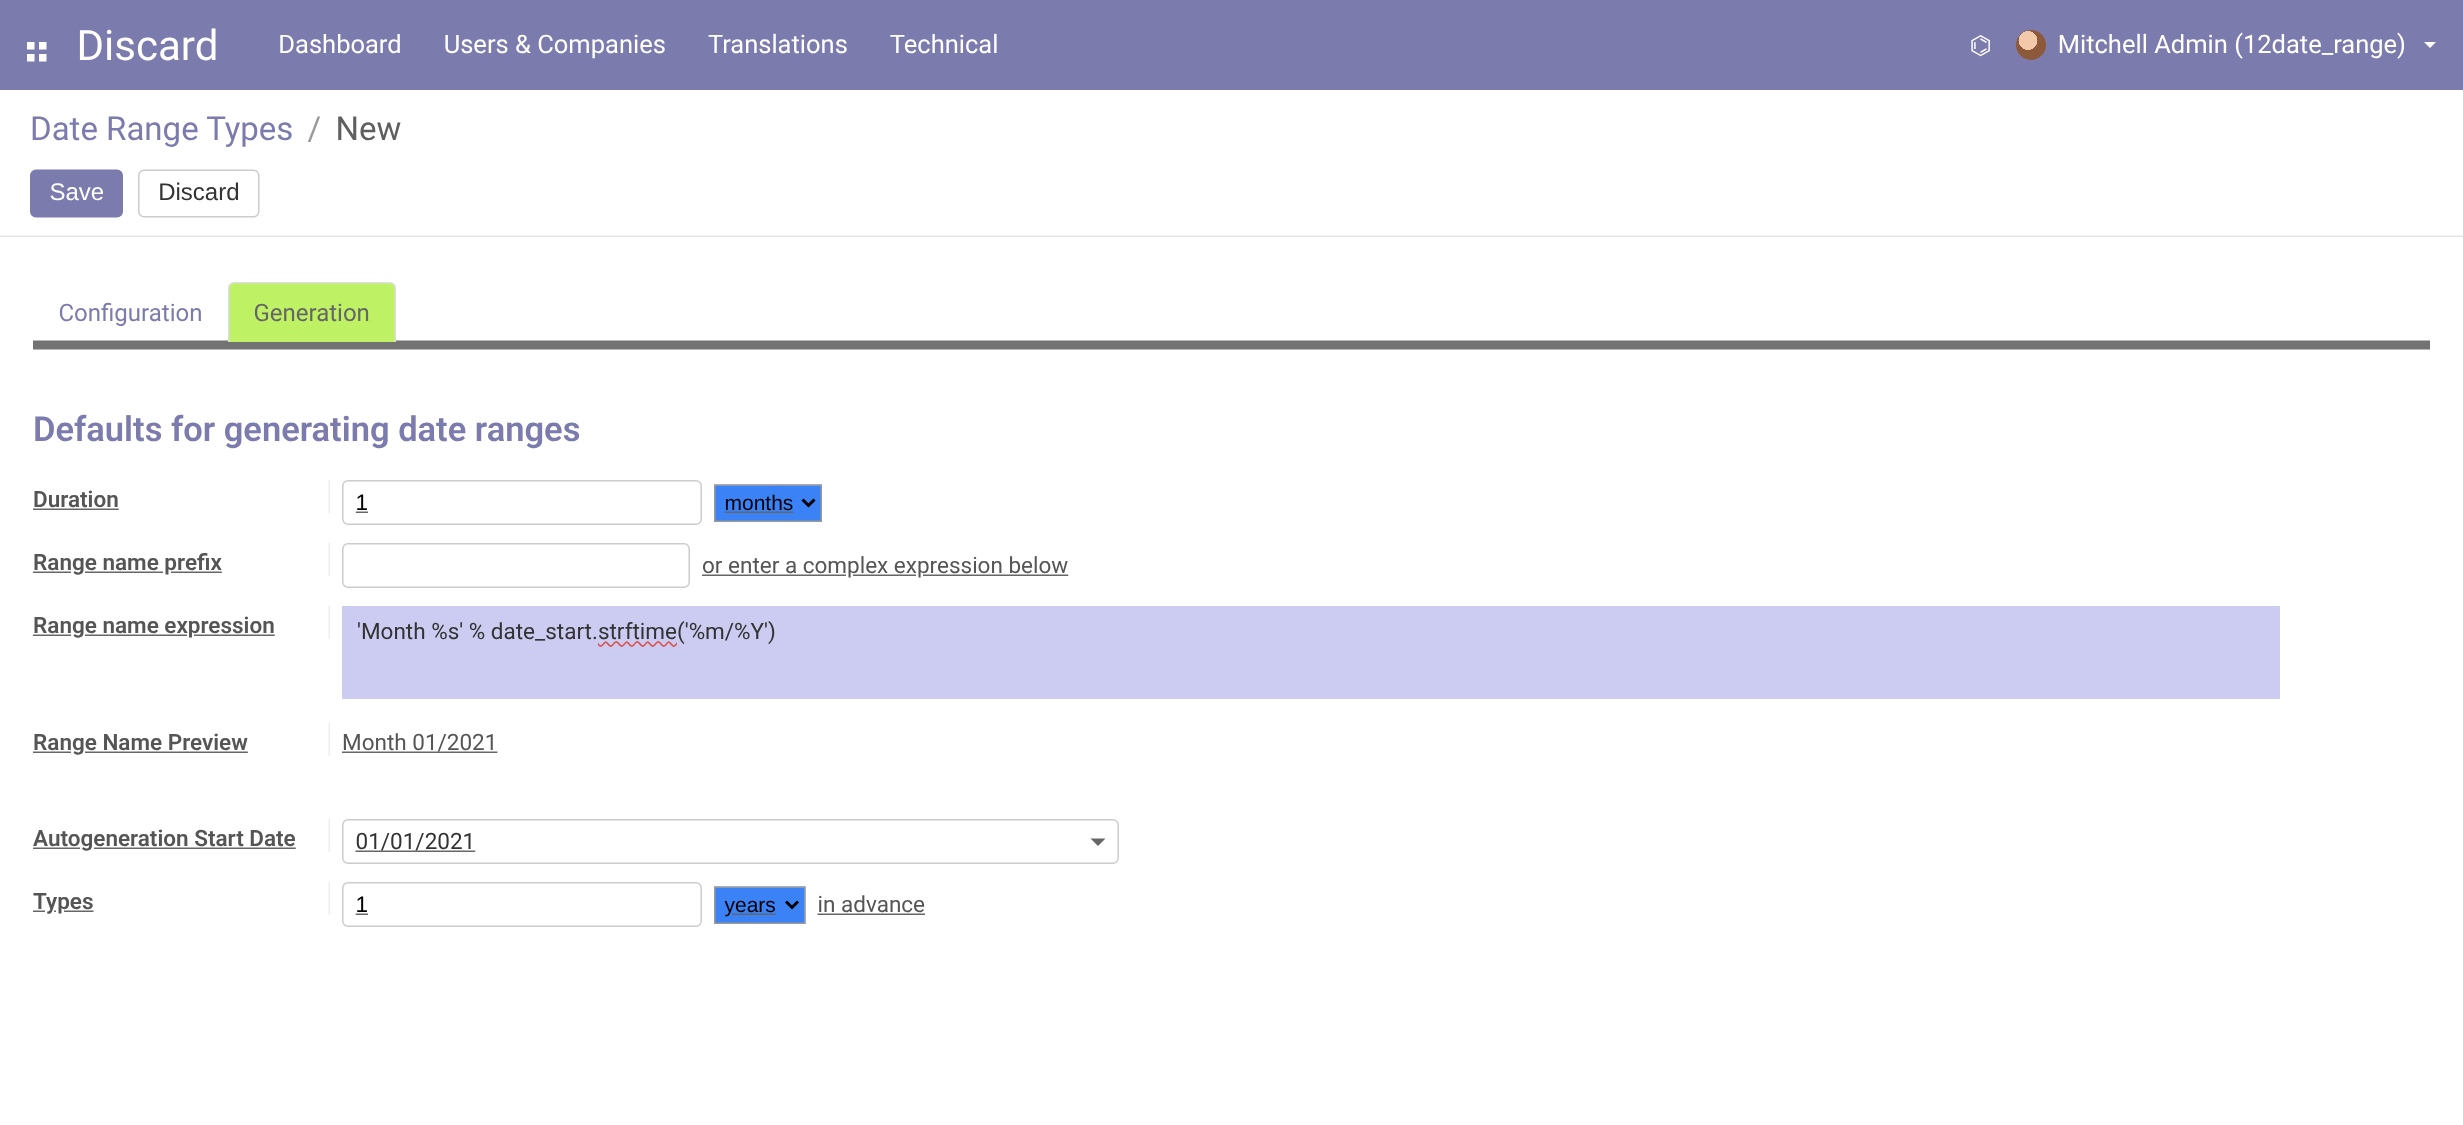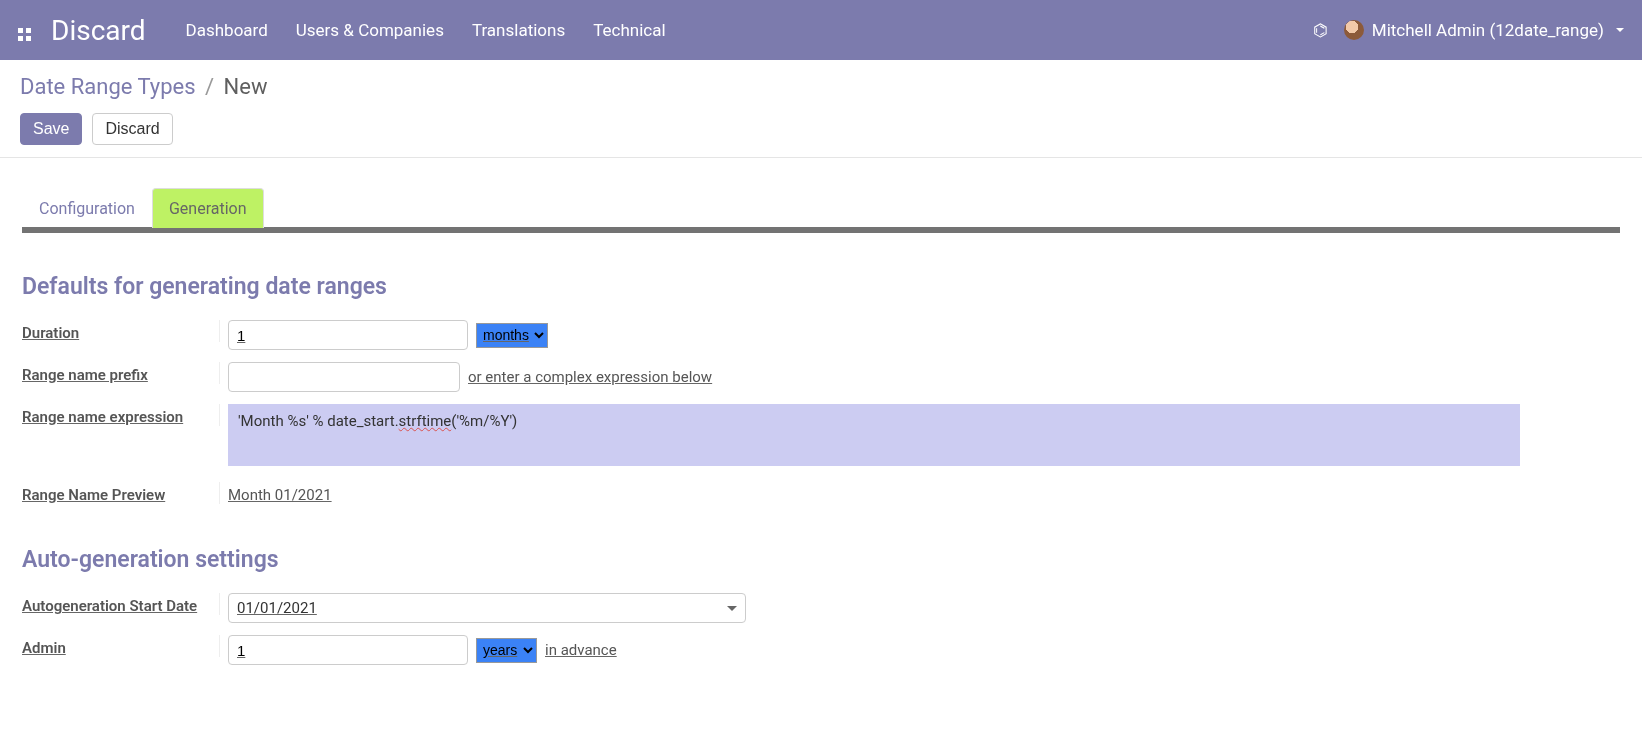--- a/index.html
+++ b/index.html
@@ -137,34 +137,33 @@
     </div>
   </div>
 
   <div class="form-row">
     <div class="form-label">Range Name Preview</div>
     <div class="form-value form-value-static">Month 01/2021</div>
   </div>
 
   <div class="section-gap"></div>
 
-  <div class="section-title">Auto-generation settings</div>
 
   <div class="form-row">
     <div class="form-label">Autogeneration Start Date</div>
     <div class="form-value">
       <div class="date-select">
         <span>01/01/2021</span>
         <span class="caret-down"></span>
       </div>
     </div>
   </div>
 
   <div class="form-row">
-    <div class="form-label">Admin</div>
+    <div class="form-label">Types</div>
     <div class="form-value">
       <input type="text" class="input-num" value="1" style="">
       <select class="select-unit">
         <option>years</option>
       </select>
       <span class="helper-text">in advance</span>
     </div>
   </div>
 
 </div>

